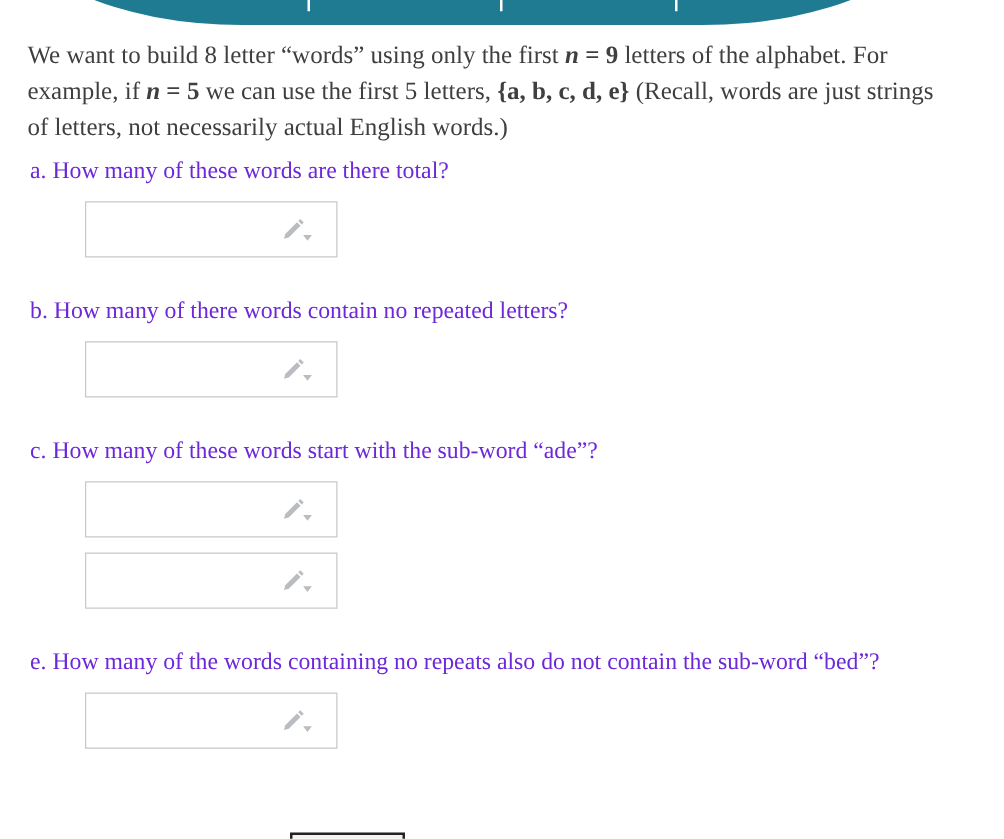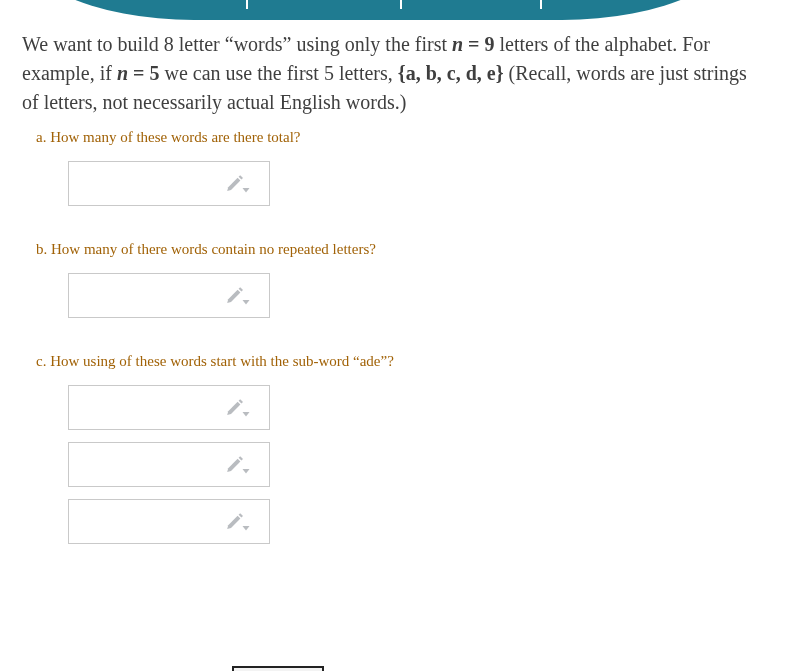--- a/index.html
+++ b/index.html
@@ -73,24 +73,24 @@
   ol#parts {
     list-style: none;
     margin: 0;
     padding: 0;
   }
   ol#parts li {
     margin: 0;
     padding: 0;
   }
   .part-q {
-    font-size: 15px;
+    font-size: 19px;
     line-height: 24px;
-    color: #a16207;
-    padding-left: 36px;
+    color: #6d28d9;
+    padding-left: 24px;
     white-space: nowrap;
   }
 
   .answer-box {
     box-sizing: border-box;
     position: relative;
     margin: 12px 0 0 68px;
     width: 202px;
     height: 45px;
     border: 1px solid #c9c9c9;
@@ -173,49 +173,50 @@
               <path d="M3.2 15.2 L12.6 5.8 L15.4 8.6 L6.0 18.0 L2.2 19.0 Z"></path>
               <path d="M13.6 4.8 L15.2 3.2 L18.0 6.0 L16.4 7.6 Z"></path>
             </g>
             <polygon points="17.5,16.0 24.5,16.0 21.0,20.5" fill="#b9bcc0"></polygon>
           </svg>
         </span>
       </div>
     </li>
 
     <li>
-      <div class="part-q part-c">c. How using of these words start with the sub-word “ade”?</div>
-      <div class="answer-box">
-        <span class="pencil-btn">
-          <svg width="28" height="24" viewBox="0 0 28 24" xmlns="http://www.w3.org/2000/svg">
-            <g fill="#b9bcc0">
-              <path d="M3.2 15.2 L12.6 5.8 L15.4 8.6 L6.0 18.0 L2.2 19.0 Z"></path>
-              <path d="M13.6 4.8 L15.2 3.2 L18.0 6.0 L16.4 7.6 Z"></path>
-            </g>
-            <polygon points="17.5,16.0 24.5,16.0 21.0,20.5" fill="#b9bcc0"></polygon>
-          </svg>
-        </span>
-      </div>
-    </li>
-
-    <li>
-      <div class="answer-box">
-        <span class="pencil-btn">
-          <svg width="28" height="24" viewBox="0 0 28 24" xmlns="http://www.w3.org/2000/svg">
-            <g fill="#b9bcc0">
-              <path d="M3.2 15.2 L12.6 5.8 L15.4 8.6 L6.0 18.0 L2.2 19.0 Z"></path>
-              <path d="M13.6 4.8 L15.2 3.2 L18.0 6.0 L16.4 7.6 Z"></path>
-            </g>
-            <polygon points="17.5,16.0 24.5,16.0 21.0,20.5" fill="#b9bcc0"></polygon>
-          </svg>
-        </span>
-      </div>
-    </li>
-
-    <li>
+      <div class="part-q part-c">c. How many of these words start with the sub-word “ade”?</div>
+      <div class="answer-box">
+        <span class="pencil-btn">
+          <svg width="28" height="24" viewBox="0 0 28 24" xmlns="http://www.w3.org/2000/svg">
+            <g fill="#b9bcc0">
+              <path d="M3.2 15.2 L12.6 5.8 L15.4 8.6 L6.0 18.0 L2.2 19.0 Z"></path>
+              <path d="M13.6 4.8 L15.2 3.2 L18.0 6.0 L16.4 7.6 Z"></path>
+            </g>
+            <polygon points="17.5,16.0 24.5,16.0 21.0,20.5" fill="#b9bcc0"></polygon>
+          </svg>
+        </span>
+      </div>
+    </li>
+
+    <li>
+      <div class="answer-box">
+        <span class="pencil-btn">
+          <svg width="28" height="24" viewBox="0 0 28 24" xmlns="http://www.w3.org/2000/svg">
+            <g fill="#b9bcc0">
+              <path d="M3.2 15.2 L12.6 5.8 L15.4 8.6 L6.0 18.0 L2.2 19.0 Z"></path>
+              <path d="M13.6 4.8 L15.2 3.2 L18.0 6.0 L16.4 7.6 Z"></path>
+            </g>
+            <polygon points="17.5,16.0 24.5,16.0 21.0,20.5" fill="#b9bcc0"></polygon>
+          </svg>
+        </span>
+      </div>
+    </li>
+
+    <li>
+      <div class="part-q part-e">e. How many of the words containing no repeats also do not contain the sub-word “bed”?</div>
       <div class="answer-box">
         <span class="pencil-btn">
           <svg width="28" height="24" viewBox="0 0 28 24" xmlns="http://www.w3.org/2000/svg">
             <g fill="#b9bcc0">
               <path d="M3.2 15.2 L12.6 5.8 L15.4 8.6 L6.0 18.0 L2.2 19.0 Z"></path>
               <path d="M13.6 4.8 L15.2 3.2 L18.0 6.0 L16.4 7.6 Z"></path>
             </g>
             <polygon points="17.5,16.0 24.5,16.0 21.0,20.5" fill="#b9bcc0"></polygon>
           </svg>
         </span>

